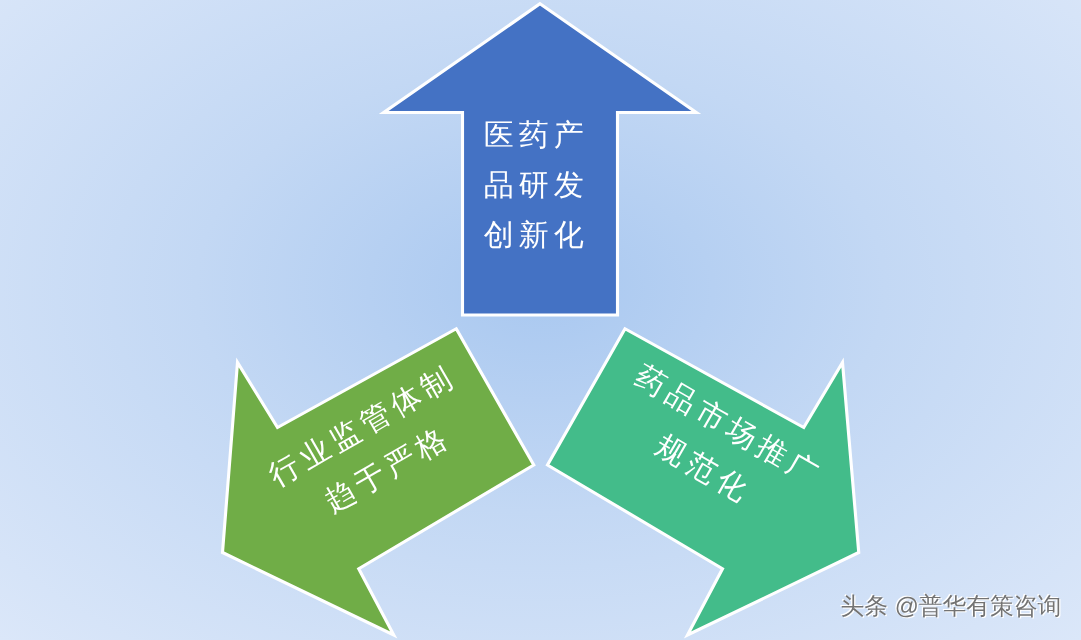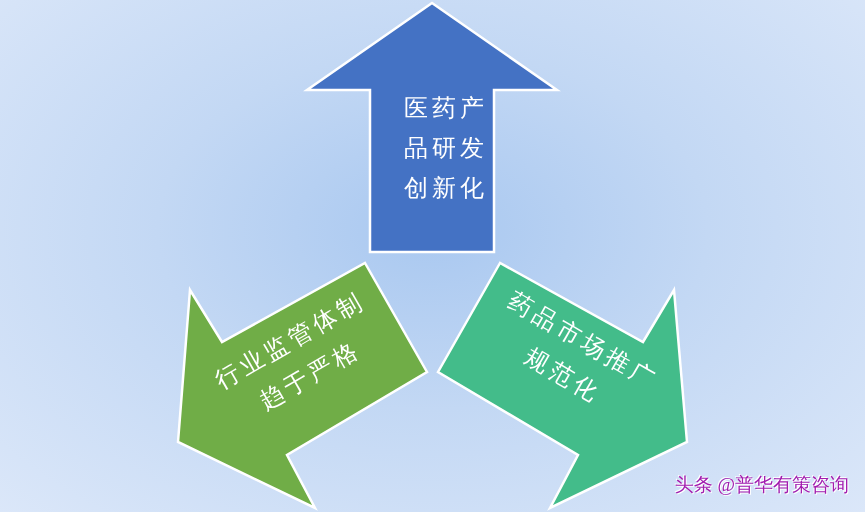--- a/index.html
+++ b/index.html
@@ -3,35 +3,35 @@
 <meta charset="utf-8">
 <style>
   html, body { margin: 0; padding: 0; }
   body { width: 865px; height: 512px; overflow: hidden; position: relative;
          font-family: "DejaVu Serif", serif; }
   .bg { position: absolute; inset: 0;
         background: radial-gradient(ellipse at 50% 45%, #a9c8f0 0%, #c3d8f4 45%, #dbe7f9 100%); }
   svg.shapes { position: absolute; left: 0; top: 0; }
   .label { position: absolute; color: #ffffff; font-size: 24px; line-height: 40px;
            text-align: center; letter-spacing: 4px; white-space: pre; }
-  .watermark { position: absolute; right: 16px; bottom: 14px; font-family: Liberation Serif, serif;
-               font-size: 19px; color: #a21caf; text-shadow: 1px 1px 0 #ffffff, -1px -1px 0 #ffffff; }
+  .watermark { position: absolute; right: 16px; bottom: 14px; font-family: Liberation Sans, sans-serif;
+               font-size: 19px; color: #737373; text-shadow: 1px 1px 0 #ffffff, -1px -1px 0 #ffffff; }
 </style>
 </head>
 <body>
 
 <div class="bg"></div>
 
 <svg class="shapes" width="865" height="512" viewBox="0 0 865 512">
   <polygon points="432,3 557,90 494,90 494,252 370,252 370,90 307,90" fill="#4472c4" stroke="#ffffff" stroke-width="2.5"></polygon>
   <polygon points="365,263 427,372 287,455 315,508 178,442 190,290 222,342" fill="#70ad47" stroke="#ffffff" stroke-width="2.5"></polygon>
   <polygon points="500,263 438,372 578,455 550,508 687,442 674,290 643,342" fill="#43bc8a" stroke="#ffffff" stroke-width="2.5"></polygon>
 </svg>
 
-<div class="label" style="left:396px; top:88px; width:100px;">医药产
+<div class="label" style="left:379px; top:88px; width:100px;">医药产
 品研发
 创新化</div>
 
 <div class="label" style="left:205px; top:318px; width:190px; transform:rotate(-30deg); transform-origin:center;">行业监管体制
 趋于严格</div>
 
 <div class="label" style="left:478px; top:318px; width:190px; transform:rotate(30deg); transform-origin:center;">药品市场推广
 规范化</div>
 
 <div class="watermark">头条 @普华有策咨询</div>

